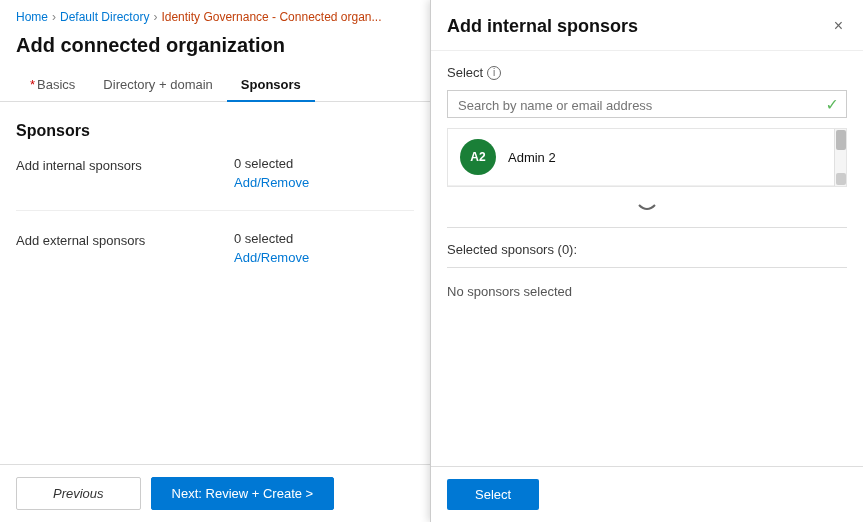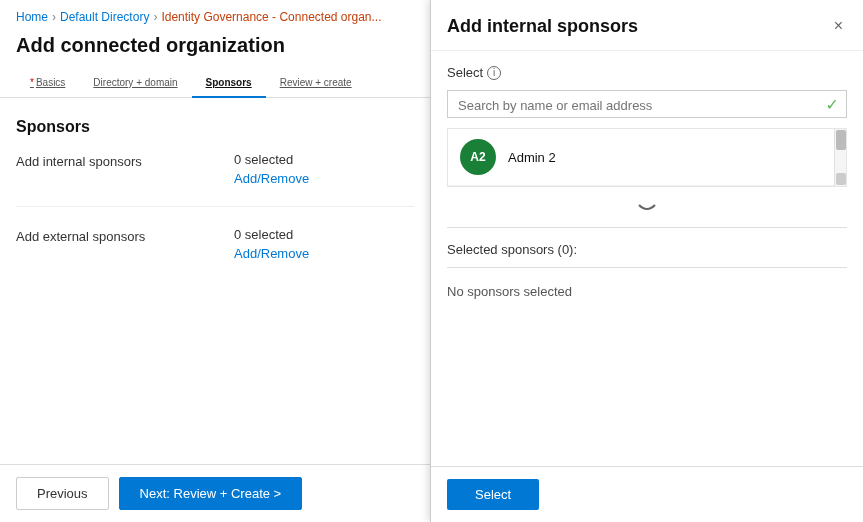--- a/index.html
+++ b/index.html
@@ -41,26 +41,25 @@
     .tabs {
       display: flex;
       align-items: center;
       border-bottom: 1px solid #ddd;
       padding: 0 16px;
       gap: 0;
       flex-shrink: 0;
     }
     .tab-item {
       padding: 8px 14px;
-      font-size: 10px;
+      font-size: 13px;
       color: #555;
       cursor: pointer;
       border-bottom: 2px solid transparent;
       margin-bottom: -1px;
-      text-decoration: underline;
     }
     .tab-item.active {
       color: #111;
       border-bottom: 2px solid #0078d4;
       font-weight: 600;
     }
     .tab-item .required { color: #c00; margin-right: 2px; }
 
     .content-area {
       flex: 1;
@@ -107,27 +106,28 @@
     }
 
     .footer {
       padding: 12px 16px;
       border-top: 1px solid #ddd;
       display: flex;
       gap: 10px;
       flex-shrink: 0;
     }
     .btn-prev {
-      padding: 8px 20px;
+      padding: 8px 36px;
       border: 1px solid #ccc;
       background: #fff;
       color: #333;
       font-size: 13px;
       cursor: pointer;
       border-radius: 2px;
+      font-style: italic;
     }
     .btn-next {
       padding: 8px 20px;
       border: 1px solid #0078d4;
       background: #0078d4;
       color: #fff;
       font-size: 13px;
       cursor: pointer;
       border-radius: 2px;
     }
@@ -326,23 +326,20 @@
   <div class="tabs">
     <div class="tab-item">
       <span class="required">*</span><span>Basics</span>
     </div>
     <div class="tab-item">
       <span>Directory + domain</span>
     </div>
     <div class="tab-item active">
       <span>Sponsors</span>
     </div>
-    <div class="tab-item">
-      <span>Review + create</span>
-    </div>
   </div>
 
   <div class="content-area">
     <div class="section-title">Sponsors</div>
 
     <div class="sponsor-row">
       <div class="sponsor-label">Add internal sponsors</div>
       <div class="sponsor-right">
         <div class="selected-count">0 selected</div>
         <a class="add-remove-link">Add/Remove</a>

